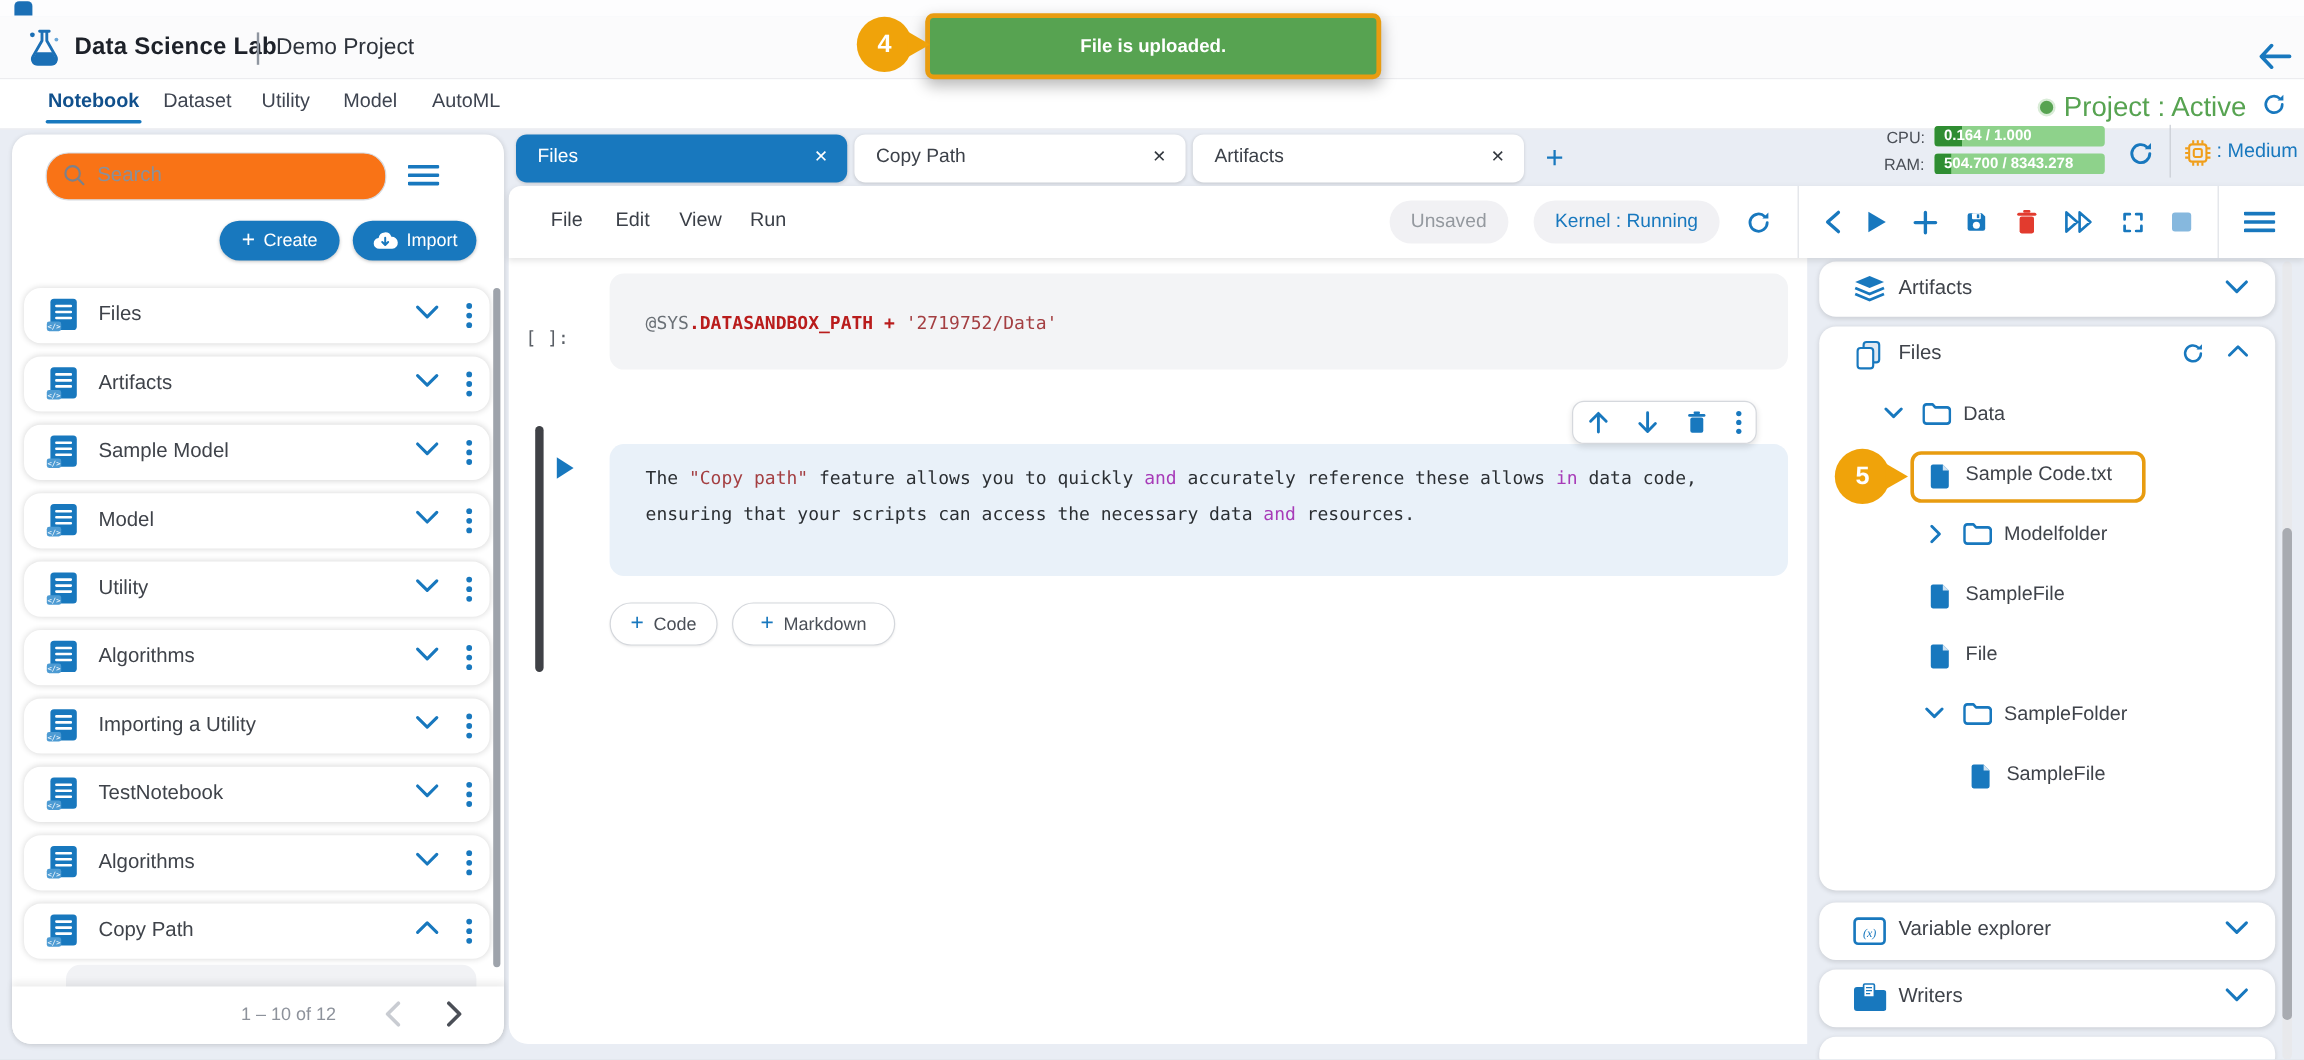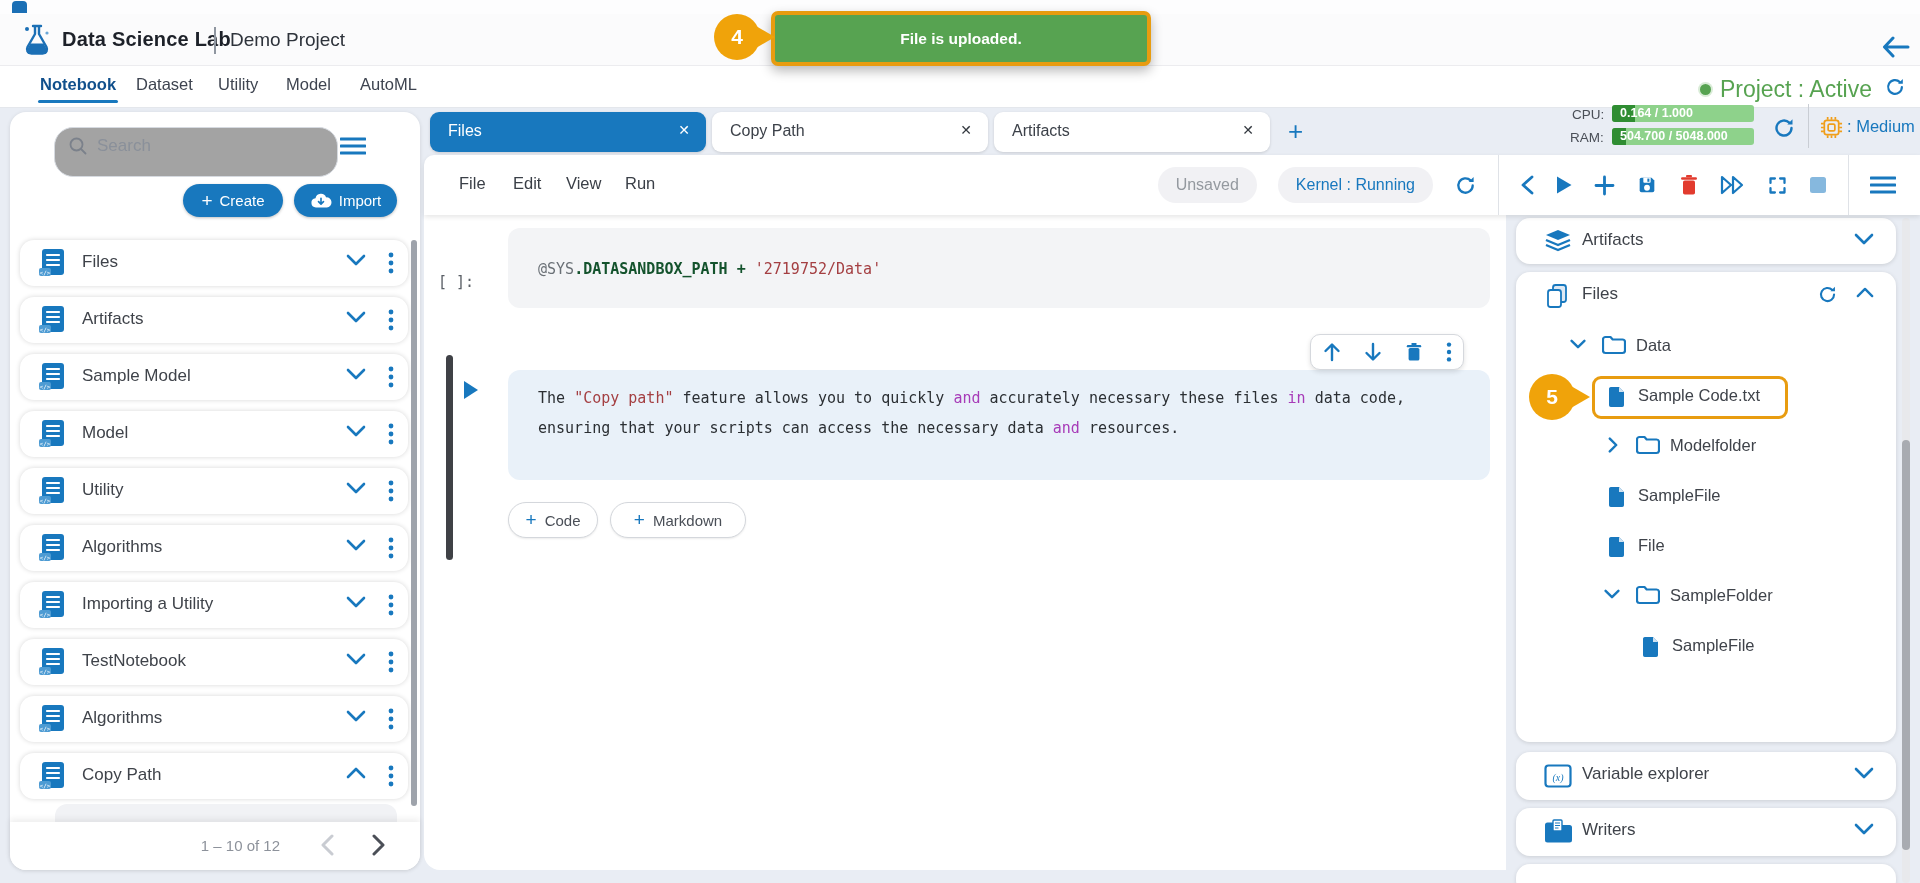--- a/index.html
+++ b/index.html
@@ -32,21 +32,21 @@
   .nav-tab { position:absolute; top:9px; font-size:16.5px; color:#3e4450; cursor:pointer; }
   .nav-tab.active { color:#11508c; font-weight:700; }
   .nav-tab.active::after { content:""; position:absolute; left:-2px; right:-2px; bottom:-9px; height:3px; background:#1878be; border-radius:2px; }
   .proj-status { position:absolute; right:48px; top:10px; display:flex; align-items:center; gap:9px; }
   .status-dot { width:11px; height:11px; border-radius:50%; background:#57a351; box-shadow:0 0 0 2px #d9ecd7; }
   .proj-status span { color:#57a351; font-size:23px; }
   .nav-refresh { position:absolute; right:14px; top:10px; cursor:pointer; }
 
   
   .sidebar { position:absolute; left:10px; top:112px; width:410px; height:758px; background:#fff; border-radius:16px; box-shadow:0 1px 4px rgba(0,0,0,.12); }
-  .search-wrap { position:absolute; left:44px; top:15px; width:284px; height:50px; border:1.5px solid #d6dae0; border-radius:19px; background:#a3a3a3; }
+  .search-wrap { position:absolute; left:28px; top:15px; width:284px; height:40px; border:1.5px solid #d6dae0; border-radius:19px; background:#f97316; }
   .search-wrap svg { position:absolute; left:13px; top:8px; }
   .search-input { position:absolute; left:42px; top:2px; width:230px; height:31px; border:none; outline:none; font-size:17px; color:#3c4048; background:transparent; font-family:"Liberation Sans",sans-serif; }
   .search-input::placeholder { color:#8a909a; }
   .side-menu-icon { position:absolute; left:330px; top:25px; cursor:pointer; }
   .pill-btn { position:absolute; top:72px; height:33px; border-radius:17px; background:#1878be; color:#fff; font-size:15px; display:flex; align-items:center; justify-content:center; gap:7px; cursor:pointer; box-shadow:0 1px 3px rgba(0,0,0,.25); }
   .btn-create { left:173px; width:100px; }
   .btn-import { left:284px; width:103px; }
   .plus-glyph { font-size:19px; font-weight:400; line-height:1; }
   .side-list { position:absolute; left:10px; top:128px; width:388px; }
   .side-item { position:relative; height:46px; margin-bottom:11px; background:#fff; border-radius:14px; box-shadow:0 0 5px rgba(0,0,0,.16); cursor:pointer; }
@@ -91,21 +91,21 @@
   .vdiv { width:1px; height:60px; background:#dfe2e7; }
   .tool-ic { cursor:pointer; display:flex; align-items:center; }
 
   
   .notebook { position:absolute; left:424px; top:215px; width:1082px; height:655px; background:#fff; border-radius:0 0 0 16px; }
   .cell { position:absolute; left:84px; width:982px; border-radius:12px; font-family:"DejaVu Sans Mono", monospace; font-size:15px; }
   .cell-1 { top:13px; height:80px; background:#f3f4f6; padding:26px 0 0 30px; }
   .cell-2 { top:155px; height:110px; background:#e9f1f9; padding:13px 0 0 30px; }
   .code-line { height:30px; line-height:30px; white-space:pre; color:#2b2f33; }
   .tok-at { color:#6a7076; }
-  .tok-code { color:#14532d; font-weight:700; }
+  .tok-code { color:#b91c1c; font-weight:700; }
   .tok-str { color:#a43f42; }
   .tok-kw { color:#a73bb8; }
   .gutter1 { position:absolute; left:14px; top:58px; font-family:"DejaVu Sans Mono",monospace; font-size:15px; color:#5a5f66; }
   .sel-bar { position:absolute; left:22px; top:140px; width:7px; height:205px; background:#3f4146; border-radius:4px; }
   .run-cell { position:absolute; left:40px; top:166px; width:0; height:0; border-top:9px solid transparent; border-bottom:9px solid transparent; border-left:14px solid #1878be; cursor:pointer; }
   .cell-toolbar { position:absolute; left:886px; top:119px; width:154px; height:36px; background:#fff; border:1px solid #d5d8dd; border-radius:10px; box-shadow:0 2px 5px rgba(0,0,0,.12); display:flex; align-items:center; justify-content:space-around; z-index:6; }
   .cell-toolbar .tool-ic { cursor:pointer; }
   .add-btn { position:absolute; top:287px; height:36px; border:1px solid #d4d7dc; border-radius:18px; background:#fff; box-shadow:0 1px 2px rgba(0,0,0,.08); display:flex; align-items:center; justify-content:center; gap:8px; font-size:15px; color:#4a4f57; cursor:pointer; }
   .add-btn .plus-b { color:#1878be; font-size:19px; font-weight:400; }
   .btn-code { left:84px; width:90px; }
@@ -415,21 +415,21 @@
   <div class="tab-add">+</div>
 
   <div class="res-label" style="left:1572px; top:107px;">CPU:</div>
   <div class="res-bar" style="left:1612px; top:105px;">
     <div class="res-fill" style="width:16%"></div>
     <div class="res-text">0.164 / 1.000</div>
   </div>
   <div class="res-label" style="left:1570px; top:130px;">RAM:</div>
   <div class="res-bar" style="left:1612px; top:128px;">
     <div class="res-fill" style="width:10%"></div>
-    <div class="res-text">504.700 / 5048.000</div>
+    <div class="res-text">504.700 / 8343.278</div>
   </div>
   <div class="res-refresh">
     <svg width="24" height="24" viewBox="0 0 24 24">
         <path d="M19.5 12a7.5 7.5 0 1 1-2.2-5.3" fill="none" stroke="#1878be" stroke-width="2.4" stroke-linecap="round"></path>
         <path d="M20.5 3.2v5.2h-5.2z" fill="#1878be"></path>
       </svg>
   </div>
   <div class="res-div"></div>
   <div class="chip-wrap">
     <svg width="23" height="23" viewBox="0 0 24 24">
@@ -538,21 +538,21 @@
       <div class="tool-ic">
         <svg width="6" height="20" viewBox="0 0 6 20">
             <circle cx="3" cy="2.6" r="2.2" fill="#1878be"></circle>
             <circle cx="3" cy="10" r="2.2" fill="#1878be"></circle>
             <circle cx="3" cy="17.4" r="2.2" fill="#1878be"></circle>
           </svg>
       </div>
     </div>
 
     <div class="cell cell-2">
-      <div class="code-line"><span>The </span><span class="tok-str">"Copy path"</span><span> feature allows you to quickly </span><span class="tok-kw">and</span><span> accurately necessary these files </span><span class="tok-kw">in</span><span> data code,</span></div>
+      <div class="code-line"><span>The </span><span class="tok-str">"Copy path"</span><span> feature allows you to quickly </span><span class="tok-kw">and</span><span> accurately reference these allows </span><span class="tok-kw">in</span><span> data code,</span></div>
       <div class="code-line"><span>ensuring that your scripts can access the necessary data </span><span class="tok-kw">and</span><span> resources.</span></div>
     </div>
 
     <div class="add-btn btn-code">
       <span class="plus-b">+</span>
       <span>Code</span>
     </div>
     <div class="add-btn btn-markdown">
       <span class="plus-b">+</span>
       <span>Markdown</span>

